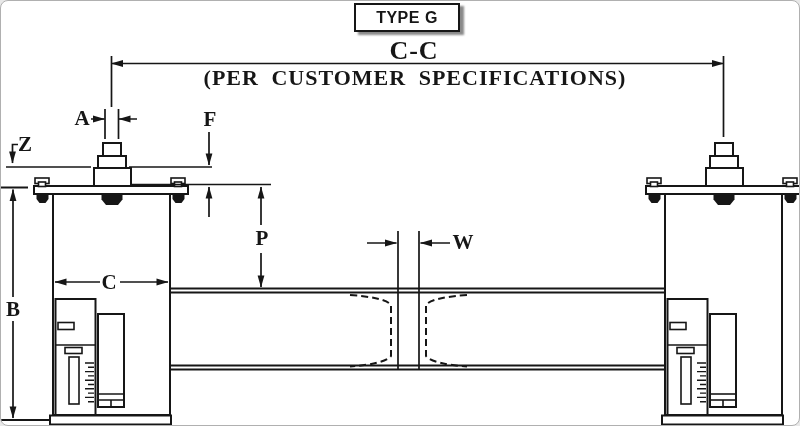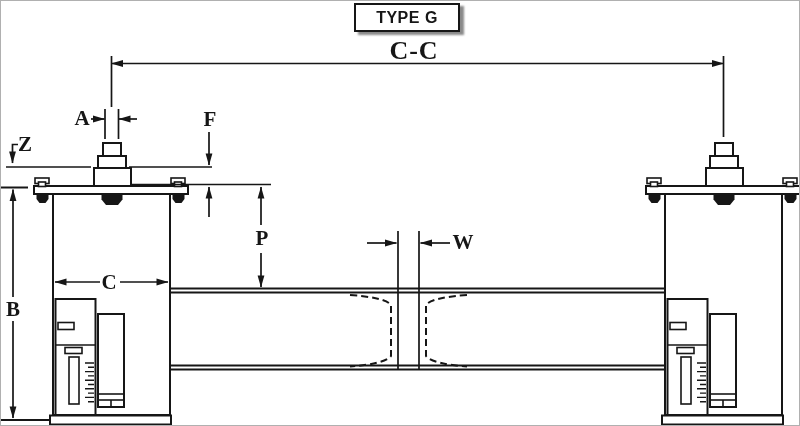--- a/index.html
+++ b/index.html
@@ -1,21 +1,21 @@
 <!DOCTYPE html>
 <html style="--line: #161616; --paper: #ffffff; --frame: #b0b0b0; --title_shadow: #8a8a8a;"><head>
 <meta charset="utf-8">
 <style>
   html,body{margin:0;padding:0;background:#e8e8e8;}
   .stage{
     position:relative;
     width:800px;height:426px;
     background:var(--paper,#ffffff);
     border:1px solid var(--frame,#b0b0b0);
-    border-radius:0;
+    border-radius:8px;
     overflow:hidden;
     box-sizing:border-box;
     font-family:"Liberation Serif", serif;
   }
   svg.linework{position:absolute;left:0;top:0;color:var(--line,#161616);}
   
   .o  {fill:#ffffff;stroke:currentColor;stroke-width:2;}
   .o2 {fill:none;stroke:currentColor;stroke-width:2;}
   .tr {fill:#ffffff;stroke:currentColor;stroke-width:1.6;}
   .t  {fill:none;stroke:currentColor;stroke-width:1.6;}
@@ -150,20 +150,21 @@
       <line class="dim" x1="366" y1="242" x2="395.5" y2="242" marker-end="url(#ah)"></line>
       <line class="dim" x1="419.5" y1="242" x2="449" y2="242" marker-start="url(#ah)"></line>
     </g>
   </svg>
 
   <div class="title-box">
     <span>TYPE G</span>
   </div>
 
   <div class="dim-label cc-label" style="left:413px;top:50px;">C-C</div>
+  <div class="dim-label cc-note" style="left:414px;top:77px;">(PER CUSTOMER SPECIFICATIONS)</div>
   <div class="dim-label" style="left:81px;top:117px;">A</div>
   <div class="dim-label" style="left:24px;top:143px;">Z</div>
   <div class="dim-label" style="left:209px;top:118px;">F</div>
   <div class="dim-label" style="left:12px;top:308px;">B</div>
   <div class="dim-label" style="left:108px;top:281px;">C</div>
   <div class="dim-label" style="left:261px;top:237px;">P</div>
   <div class="dim-label" style="left:462px;top:241px;">W</div>
 </div>
 
 </body></html>

